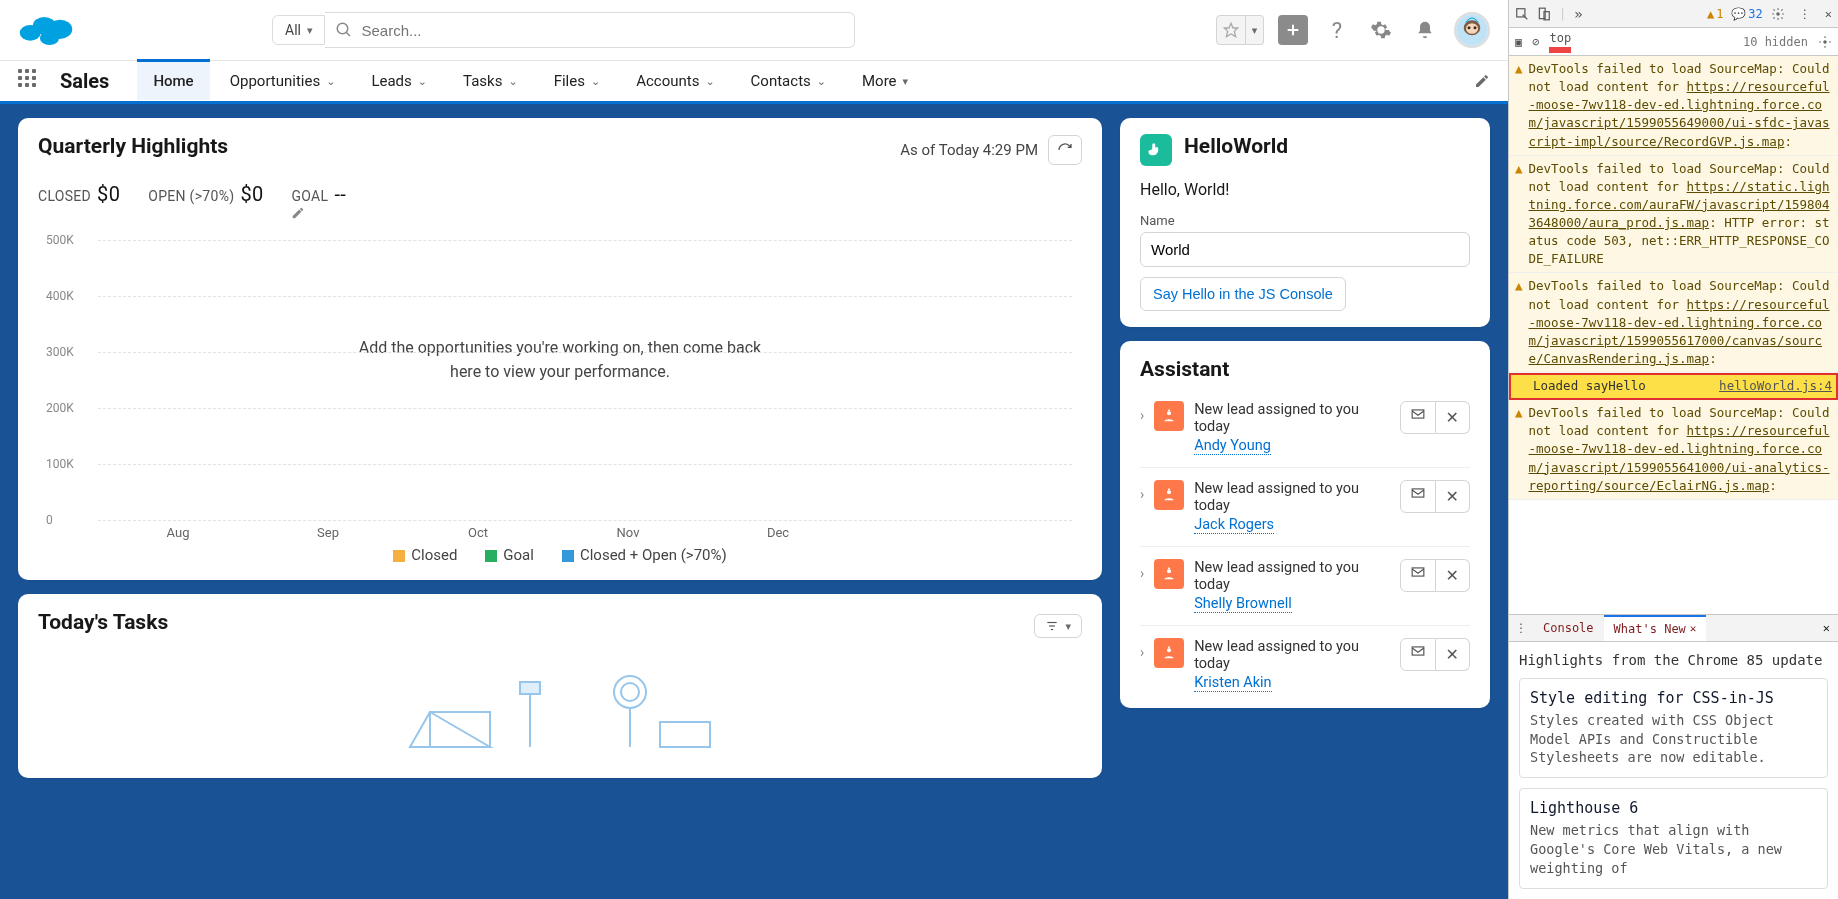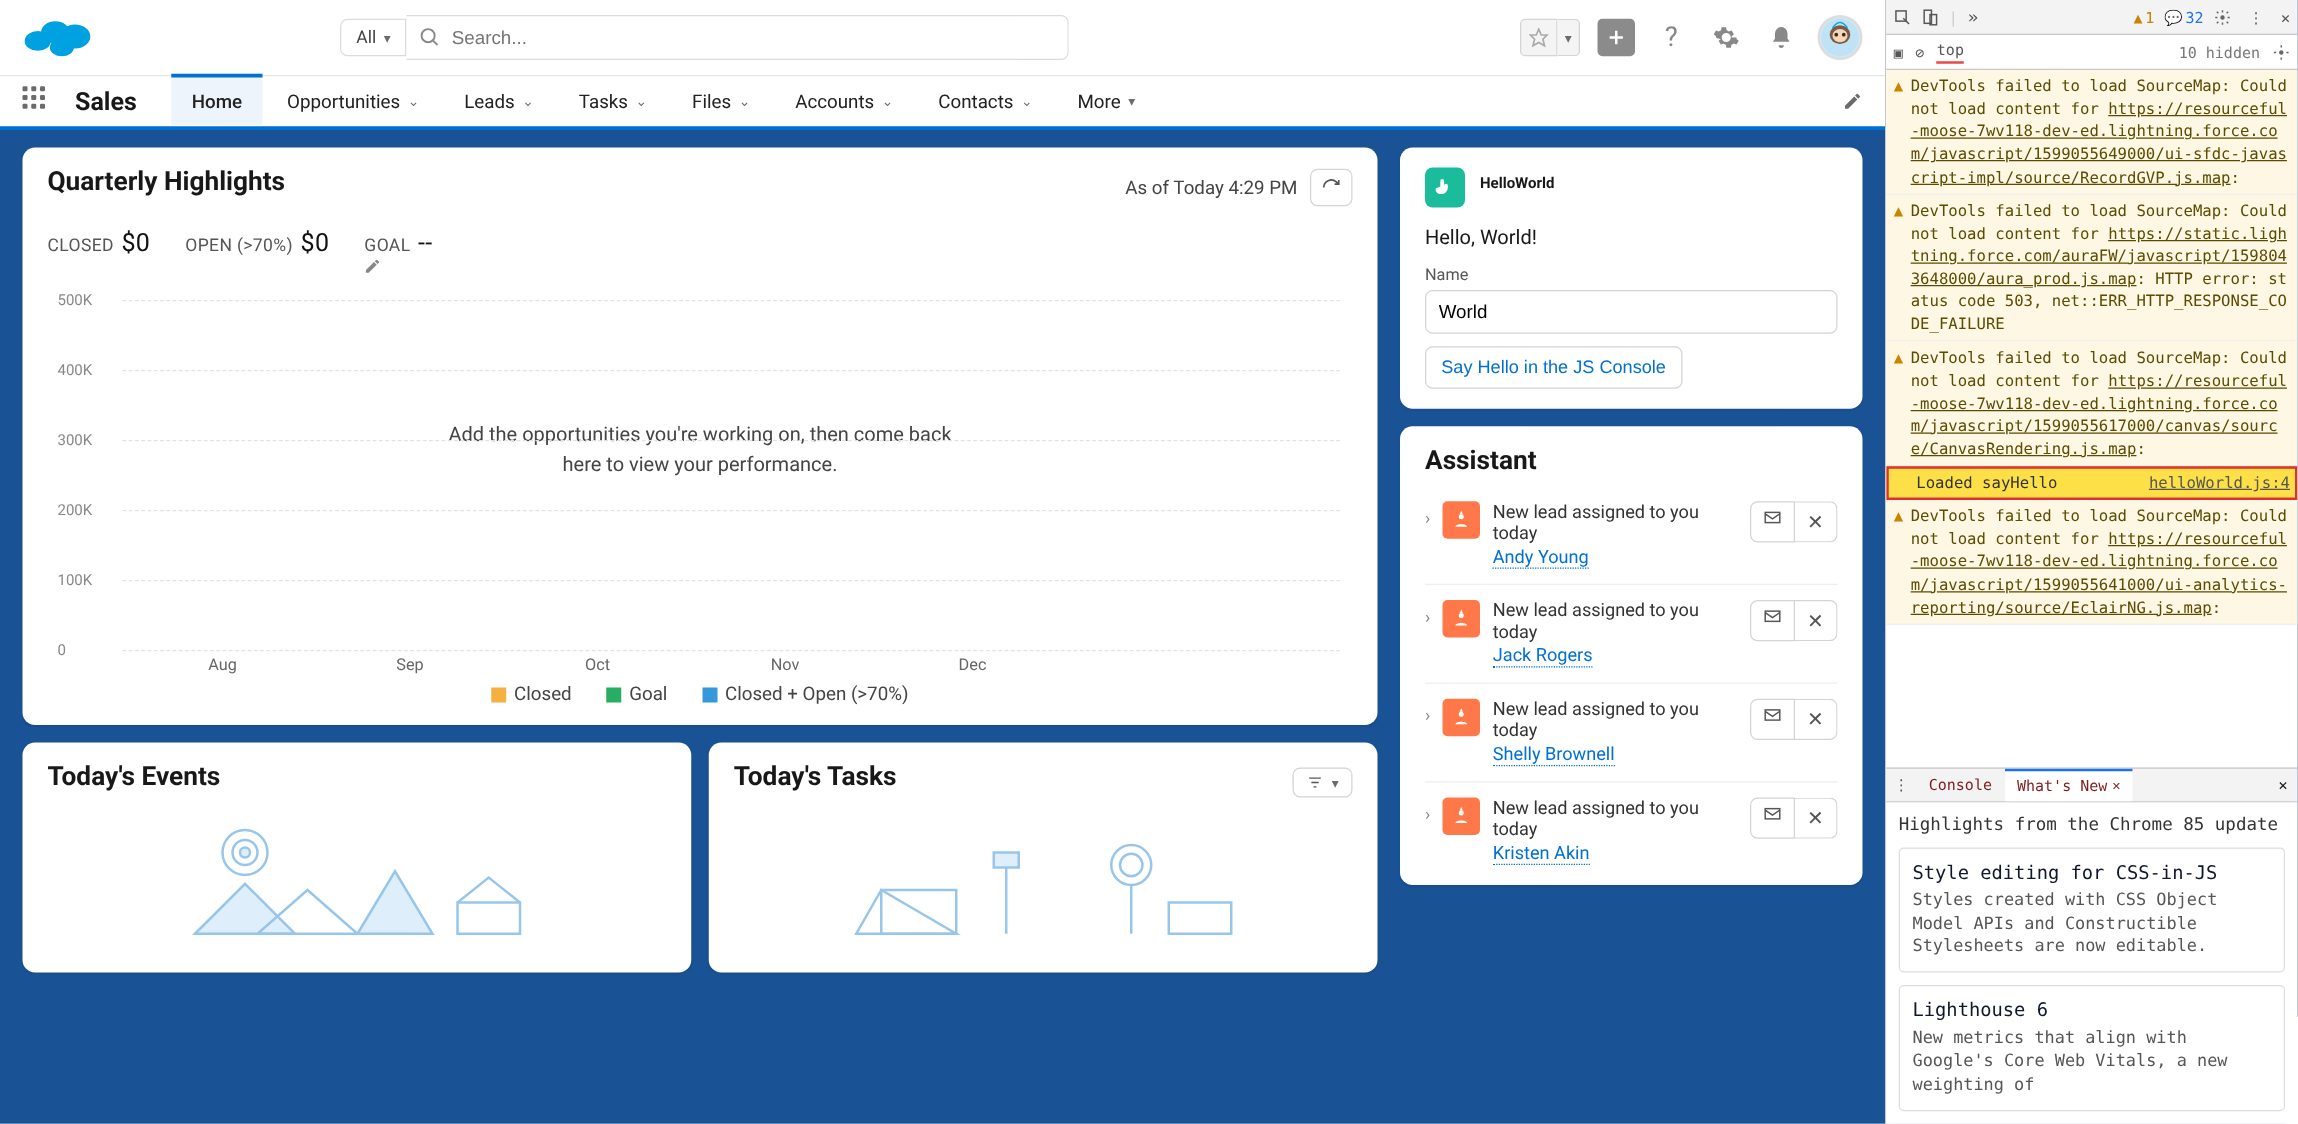--- a/index.html
+++ b/index.html
@@ -275,37 +275,20 @@
               </div>
           <div class="legend">
             <span><span class="sw" style="background:#f5b041"></span><span>Closed</span></span>
             <span><span class="sw" style="background:#27ae60"></span><span>Goal</span></span>
             <span><span class="sw" style="background:#3498db"></span><span>Closed + Open (&gt;70%)</span></span>
           </div>
         </div>
 
         <div class="two">
           <div class="card">
-            <h2>Today's Events</h2>
-            <div class="illus">
-              <svg width="300" height="110" viewBox="0 0 300 110">
-                    <g stroke="#7fb8e6" stroke-width="2" fill="#d6ecfb">
-                      <circle cx="60" cy="30" r="18" fill="none"></circle>
-                      <circle cx="60" cy="30" r="10" fill="none"></circle>
-                      <circle cx="60" cy="30" r="4"></circle>
-                      <path d="M20 95 L60 55 L100 95 Z"></path>
-                      <path d="M150 95 L180 45 L210 95 Z"></path>
-                      <path d="M110 60 L150 95 L70 95 Z" fill="none"></path>
-                      <rect x="230" y="70" width="50" height="25" fill="none"></rect>
-                      <path d="M230 70 L255 50 L280 70" fill="none"></path>
-                    </g>
-                  </svg>
-            </div>
-          </div>
-          <div class="card">
             <div class="task-head">
               <h2>Today's Tasks</h2>
               <div class="filter">
                 <svg width="14" height="14" viewBox="0 0 24 24" fill="none" stroke="#555" stroke-width="2">
                       <line x1="4" y1="6" x2="20" y2="6"></line>
                       <line x1="7" y1="12" x2="17" y2="12"></line>
                       <line x1="10" y1="18" x2="14" y2="18"></line>
                     </svg>
                 <span class="chev">▾</span>
               </div>
@@ -329,21 +312,21 @@
       </div>
 
       <div class="rightcol">
         <div class="card">
           <div class="hw-head">
             <div class="hw-icon">
               <svg width="18" height="18" viewBox="0 0 24 24" fill="#fff">
                     <path d="M7 11V5a2 2 0 114 0v5a2 2 0 114 0v2a7 7 0 01-7 7H7a5 5 0 01-5-5v-1l5-2z"></path>
                   </svg>
             </div>
-            <h2 style="font-size:12px">HelloWorld</h2>
+            <h2 style="font-size:21px">HelloWorld</h2>
           </div>
           <div style="margin-top:14px;font-size:16px">Hello, World!</div>
           <div class="hw-label">Name</div>
           <input class="hw-input" value="World" style="">
           <button class="hw-btn">Say Hello in the JS Console</button>
         </div>
 
         <div class="card" style="padding-bottom:4px">
           <h2>Assistant</h2>
           <div id="assistant-list">
@@ -458,21 +441,21 @@
             <circle cx="12" cy="12" r="3"></circle>
             <path d="M12 2v3m0 14v3M4.2 4.2l2.1 2.1m11.4 11.4l2.1 2.1M2 12h3m14 0h3M4.2 19.8l2.1-2.1m11.4-11.4l2.1-2.1" stroke="#666" stroke-width="2"></path>
           </svg>
         </span>
     <span class="vdots">⋮</span>
     <span style="cursor:pointer">✕</span>
   </div>
   <div class="dt-second">
     <span>▣</span>
     <span>⊘</span>
-    <span style="border-bottom:2px solid #ef4444;padding-bottom:2px">top</span>
+    <span style="border-bottom:6px solid #ef4444;padding-bottom:2px">top</span>
     <span class="hidden">10 hidden</span>
     <span>
           <svg width="14" height="14" viewBox="0 0 24 24" fill="#666">
             <circle cx="12" cy="12" r="3"></circle>
             <path d="M12 2v3m0 14v3M2 12h3m14 0h3" stroke="#666" stroke-width="2"></path>
           </svg>
         </span>
   </div>
   <div class="dt-body" id="console-body">
         <div class="console-row warn">

